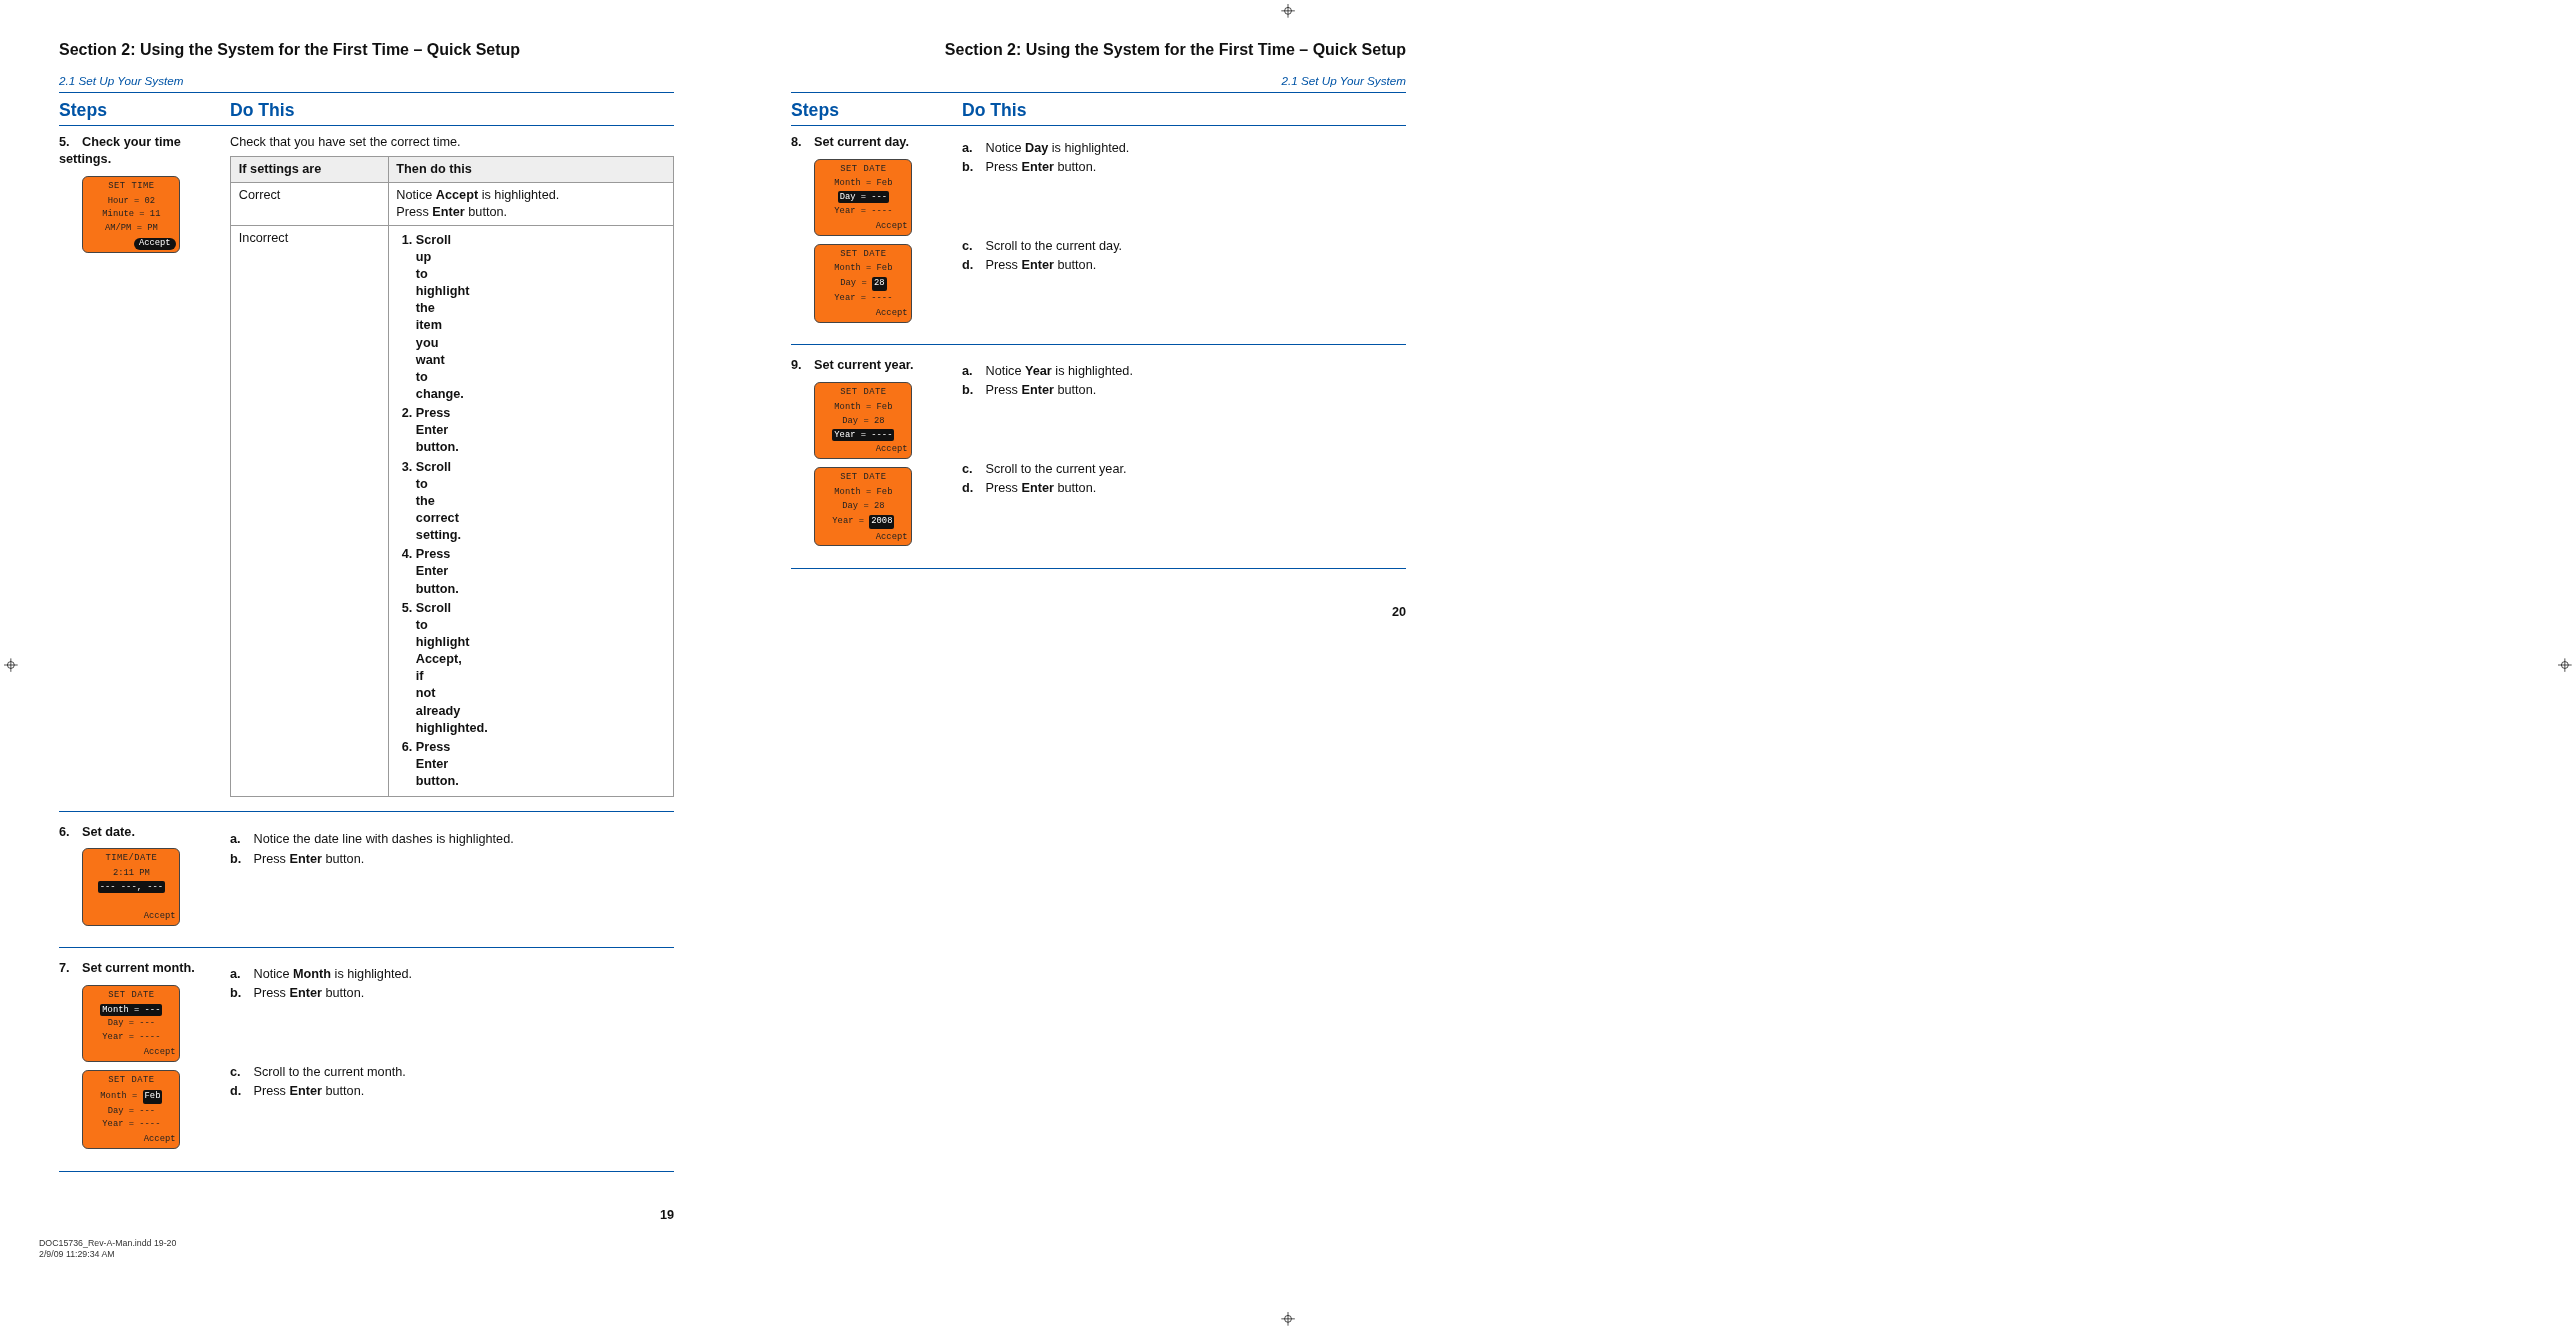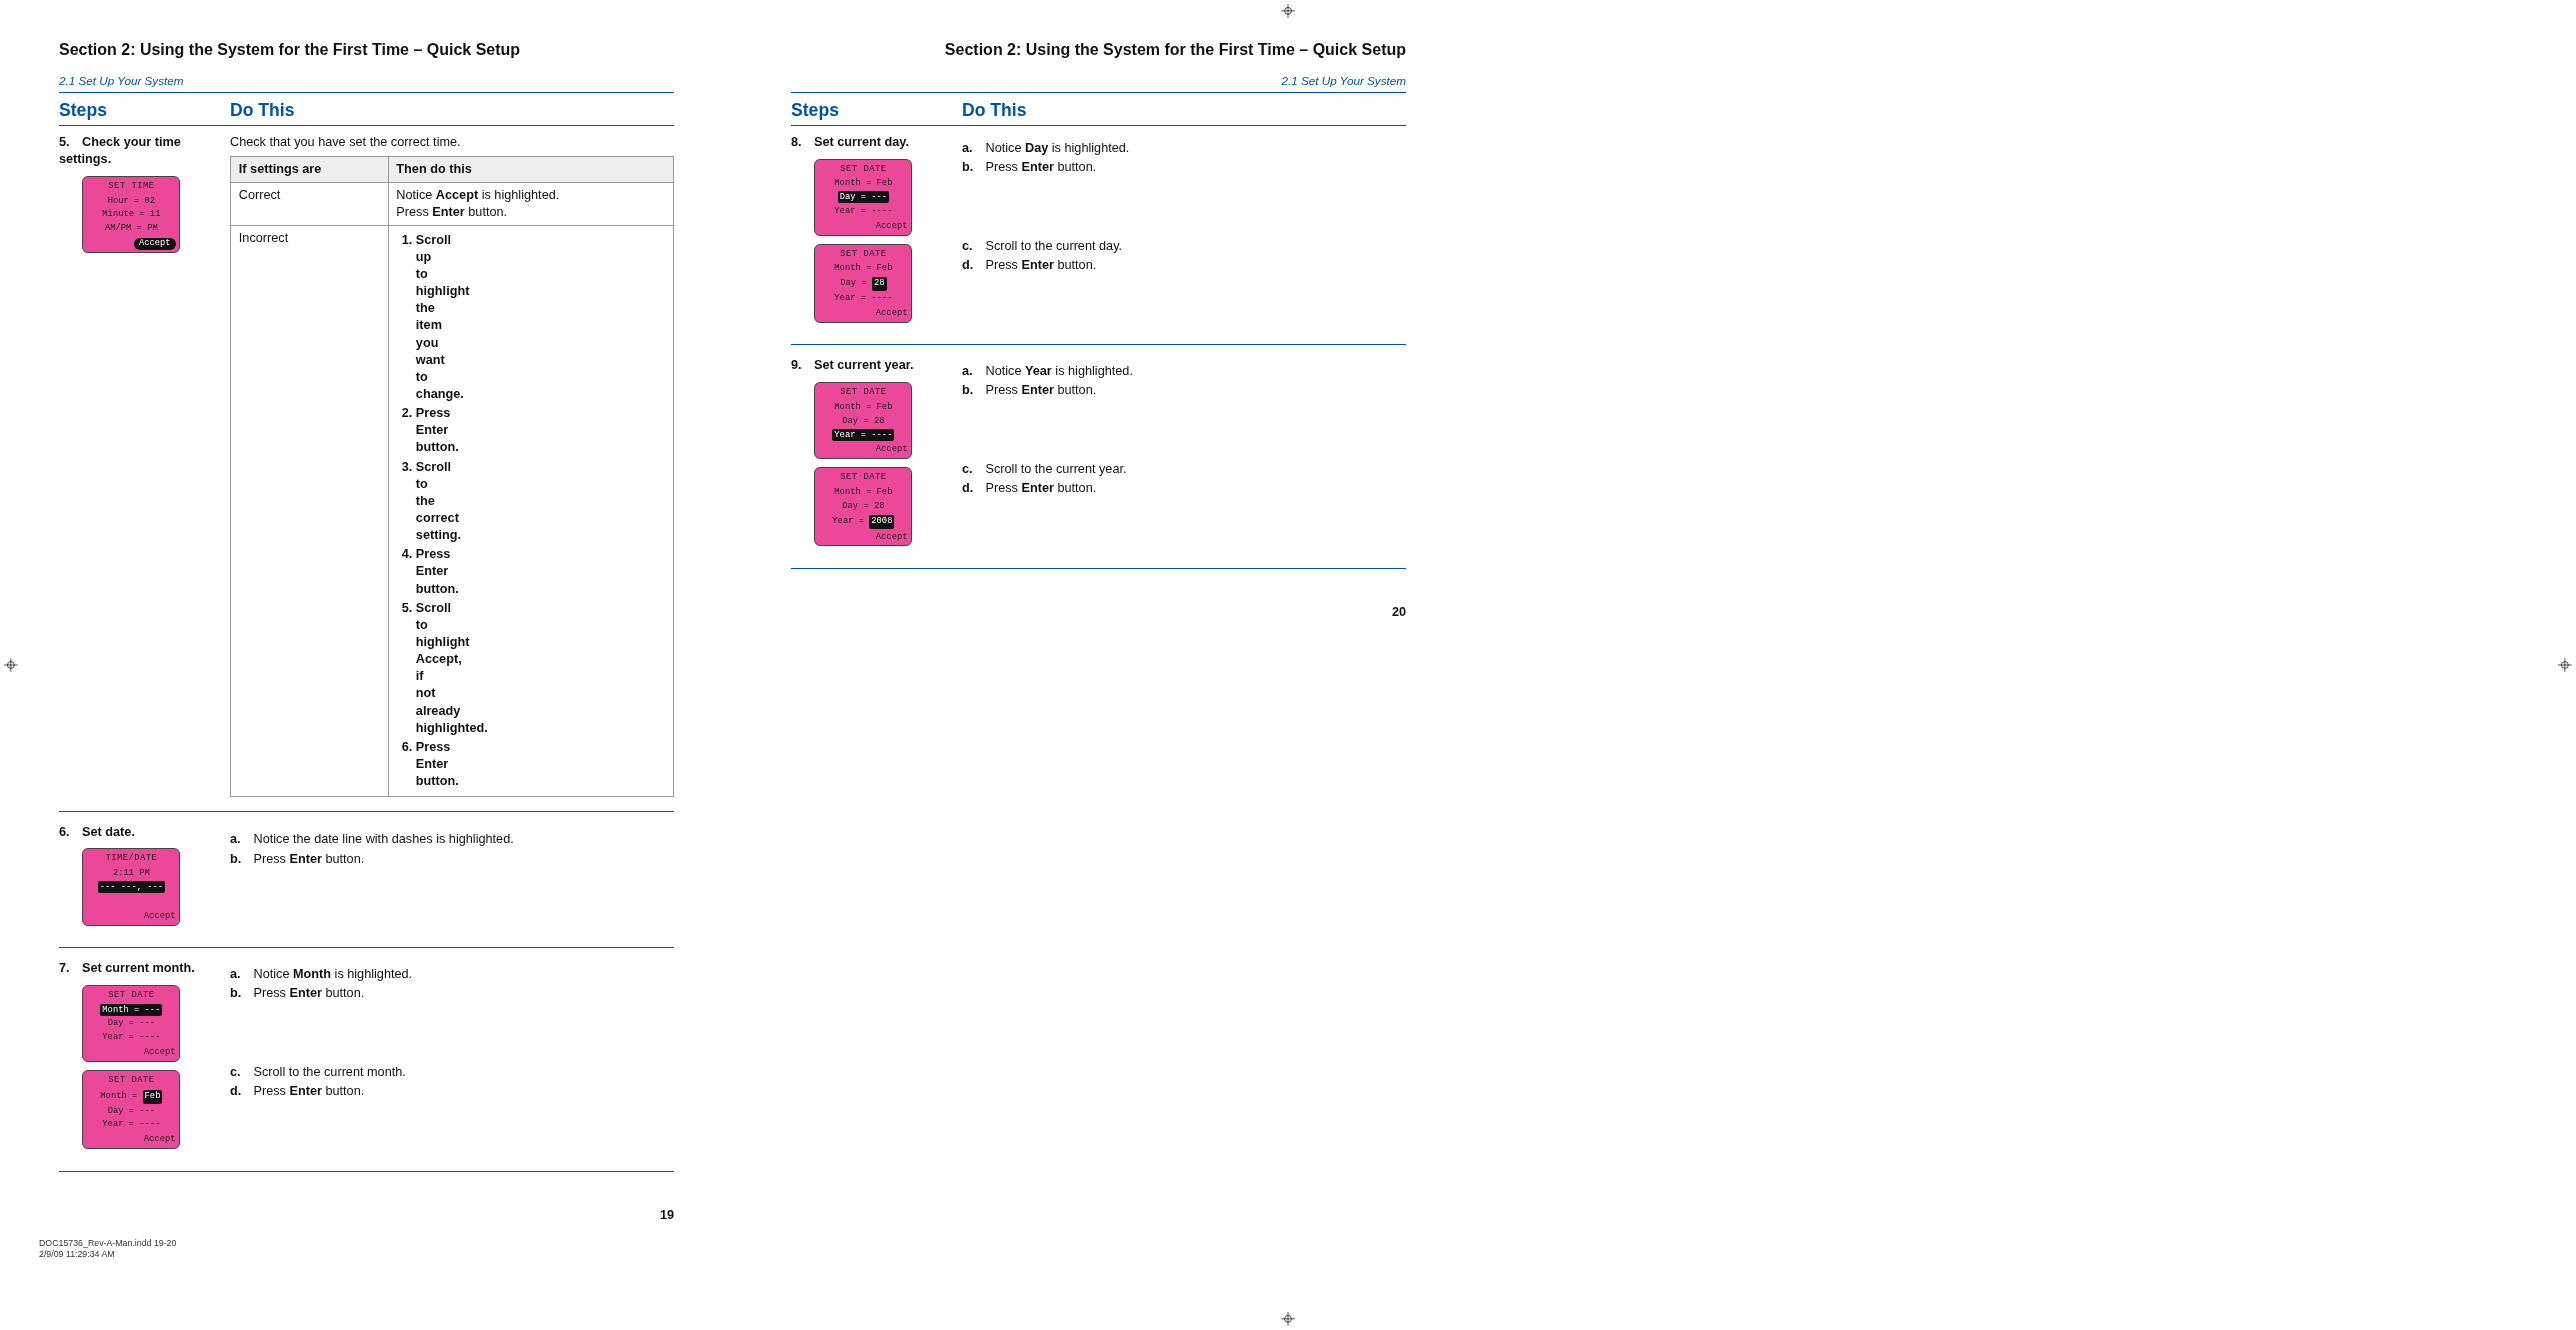--- a/index.html
+++ b/index.html
@@ -63,21 +63,21 @@
   
   .dev {
     width: 98px;
     margin: 7.8px 0 7.8px 23.4px;
     border: 1px solid #444;
     border-radius: 5.9px;
     padding: 3.9px 3.9px 2px 3.9px;
     font-family: "Courier New", monospace;
     font-size: 8.8px;
     color: #222;
-    background: #ec4899;
+    background: #f97316;
   }
   .dev .dt { text-align: center; font-size: 8.8px; margin-bottom: 2px; letter-spacing: 0.5px; }
   .dev .row { text-align: center; padding: 1px 0; }
   .dev .hi { background: #111; color: #fff; border-radius: 2px; padding: 1px 2px; }
   .dev .accept { text-align: right; font-size: 8.8px; padding-top: 2px; }
   .dev .accept .pill { background:#111; color:#fff; border-radius:7.8px; padding:0 4.9px; display:inline-block; }
   .dev .val { display:inline-block; }
 
   
   table.ifs {

